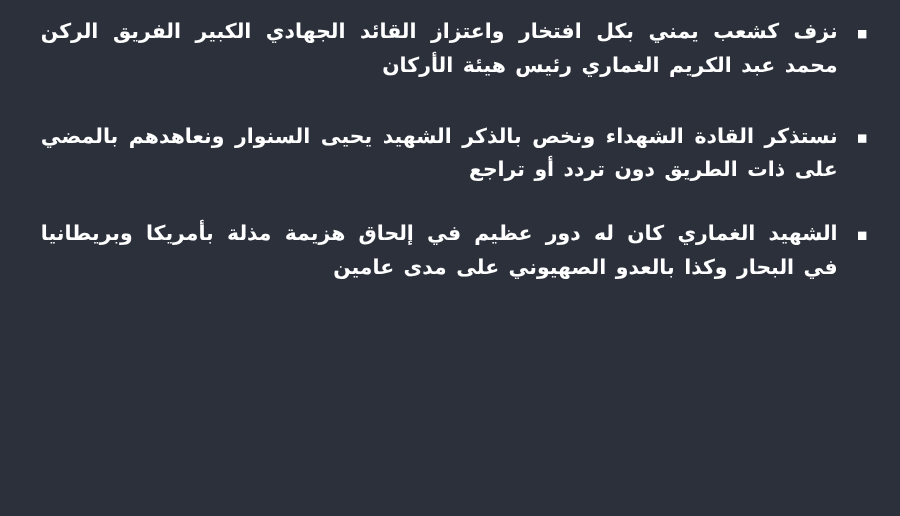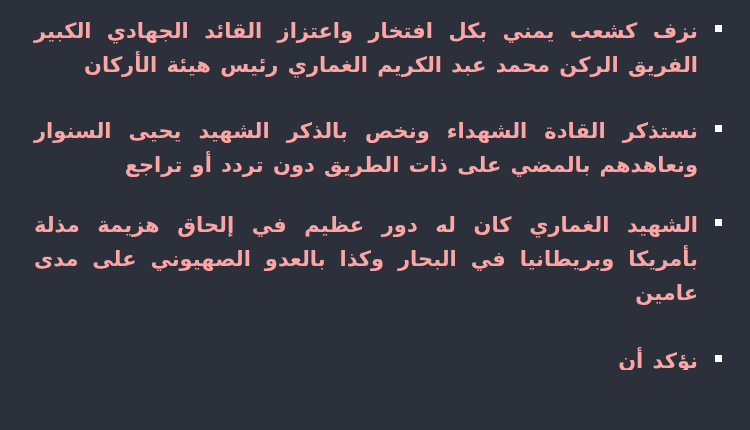--- a/index.html
+++ b/index.html
@@ -23,22 +23,22 @@
     overflow: hidden;
   }
   .bullet-list {
     display: block;
   }
   .bullet {
     position: relative;
     display: block;
     margin: 0 0 30px 0;
     padding: 0 26px 0 8px;
-    color: #fca5a5;
-    font-size: 21px;
+    color: #ffffff;
+    font-size: 17px;
     font-weight: bold;
     line-height: 1.62;
     text-align: justify;
     text-align-last: right;
     direction: rtl;
     letter-spacing: 0.2px;
     word-spacing: 2px;
   }
   .bullet .marker {
     position: absolute;
@@ -75,19 +75,15 @@
     <div class="bullet b3">
       <span class="marker"></span>
       <span class="bullet-text">نستذكر القادة الشهداء ونخص بالذكر الشهيد يحيى السنوار ونعاهدهم بالمضي على ذات الطريق دون تردد أو تراجع</span>
     </div>
 
     <div class="bullet b2">
       <span class="marker"></span>
       <span class="bullet-text">الشهيد الغماري كان له دور عظيم في إلحاق هزيمة مذلة بأمريكا وبريطانيا في البحار وكذا بالعدو الصهيوني على مدى عامين</span>
     </div>
 
-    <div class="bullet b4 clip-last">
-      <span class="marker"></span>
-      <span class="bullet-text">نؤكد أن</span>
-    </div>
 
   </div>
 </div>
 
 </body></html>

